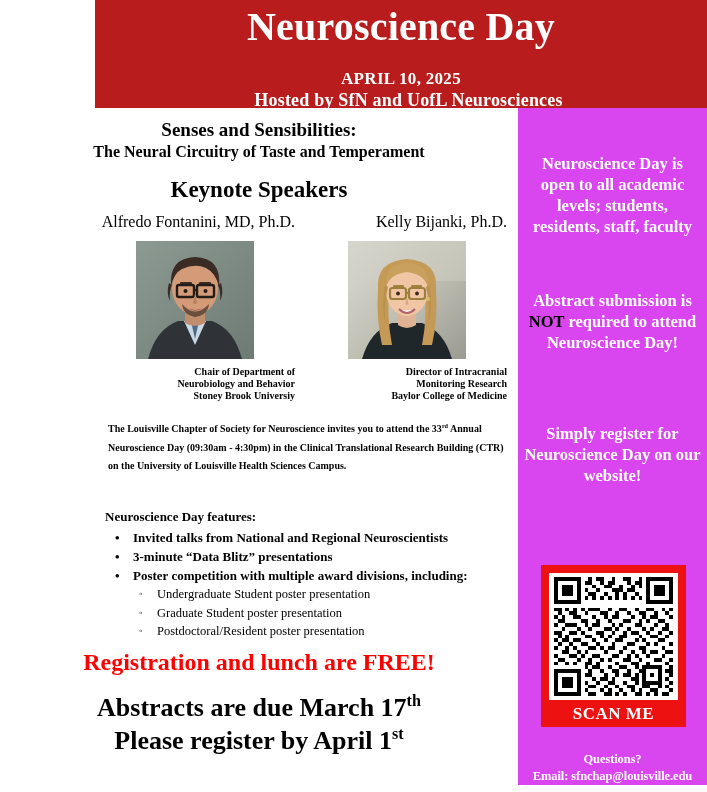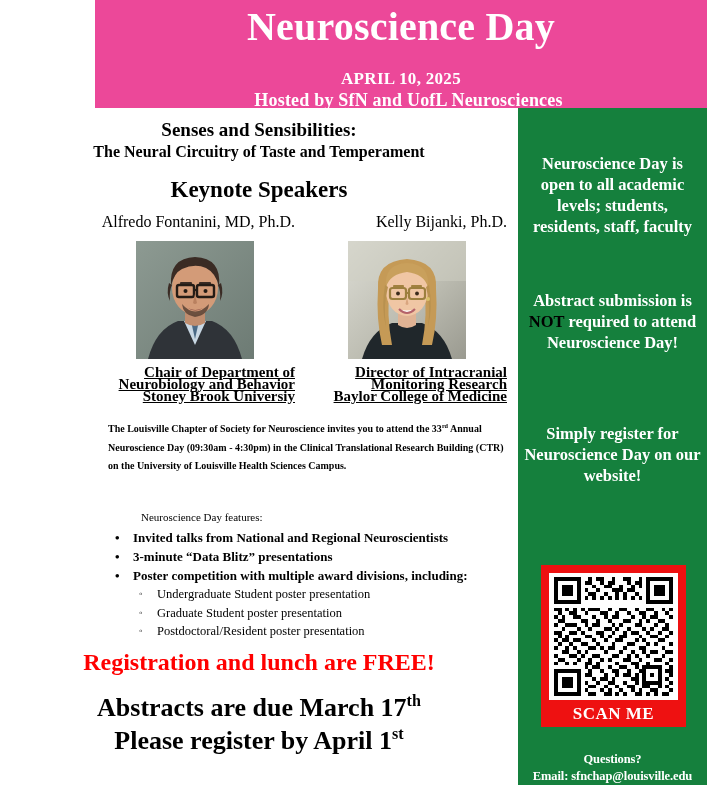--- a/index.html
+++ b/index.html
@@ -16,21 +16,21 @@
     color: #000000;
   }
 
   
   .header-banner {
     position: absolute;
     left: 95px;
     top: 0;
     width: 612px;
     height: 108px;
-    background: #ec4899;
+    background: #b91c1c;
     color: #ffffff;
     text-align: center;
     box-sizing: border-box;
     padding-top: 2px;
   }
   .header-title {
     font-size: 40px;
     font-weight: bold;
     line-height: 46px;
     letter-spacing: 0.2px;
@@ -51,21 +51,21 @@
     padding-left: 15px;
   }
 
   
   .sidebar {
     position: absolute;
     left: 518px;
     top: 108px;
     width: 189px;
     height: 677px;
-    background: #15803d;
+    background: #d946ef;
     box-sizing: border-box;
     text-align: center;
     color: #ffffff;
   }
   .sb-block-1 {
     position: absolute;
     left: 0; right: 0;
     top: 45px;
     font-size: 16.5px;
     font-weight: bold;
@@ -192,25 +192,24 @@
   .speaker-photo {
     width: 118px;
     height: 118px;
     margin: 0 auto;
     display: block;
     background: #7d8a84;
     overflow: hidden;
   }
   .speaker-photo svg { display: block; }
   .speaker-caption {
-    font-size: 15px;
+    font-size: 10px;
     font-weight: bold;
     line-height: 12px;
     margin-top: 7px;
-    text-decoration: underline;
   }
 
   .body-para {
     position: absolute;
     left: 108px;
     top: 312px;
     width: 396px;
     font-size: 10px;
     font-weight: bold;
     line-height: 18.5px;
@@ -218,25 +217,24 @@
   }
   sup { font-size: 0.62em; vertical-align: super; line-height: 0; }
 
   .features {
     position: absolute;
     left: 105px;
     top: 400px;
     width: 400px;
   }
   .features-title {
-    font-size: 11px;
-    font-weight: normal;
+    font-size: 13px;
+    font-weight: bold;
     line-height: 18px;
     margin-bottom: 2px;
-    margin-left: 36px;
   }
   .feat-l1 {
     font-size: 13px;
     font-weight: bold;
     line-height: 19px;
     padding-left: 28px;
     position: relative;
   }
   .feat-l1 .bullet {
     position: absolute;

